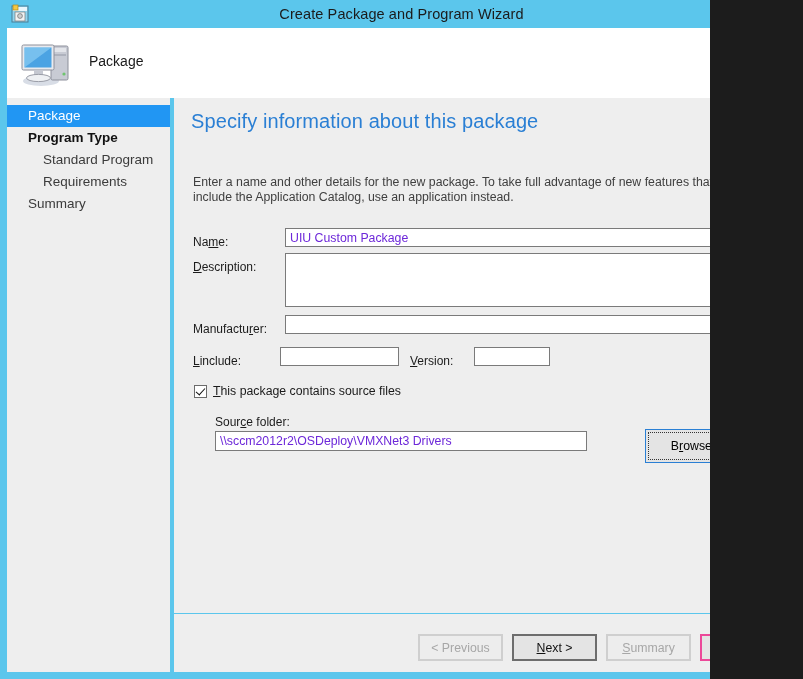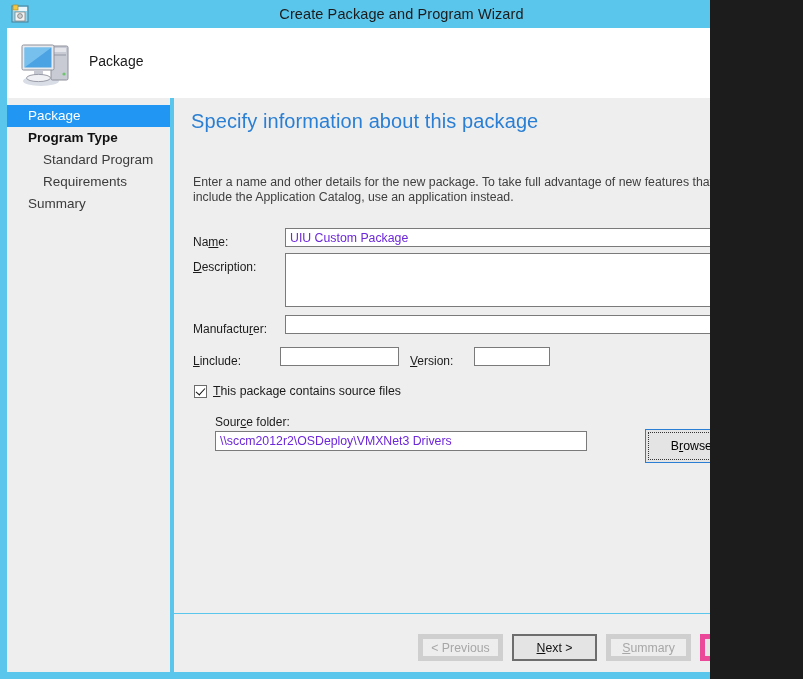--- a/index.html
+++ b/index.html
@@ -250,21 +250,21 @@
     width: 622px;
     height: 58px;
     background: #eeeeee;
   }
   .btn {
     position: absolute;
     top: 20px;
     height: 27px;
     box-sizing: border-box;
     background: #e4e4e4;
-    border: 5px solid #ec4899;
+    border: 2px solid #ec4899;
     font-family: "Liberation Sans", sans-serif;
     font-size: 12.3px;
     color: #111111;
     cursor: pointer;
     padding: 0;
   }
   .btn.disabled {
     color: #a7a7a7;
     border-color: #cfcfcf;
     background: #ededed;

